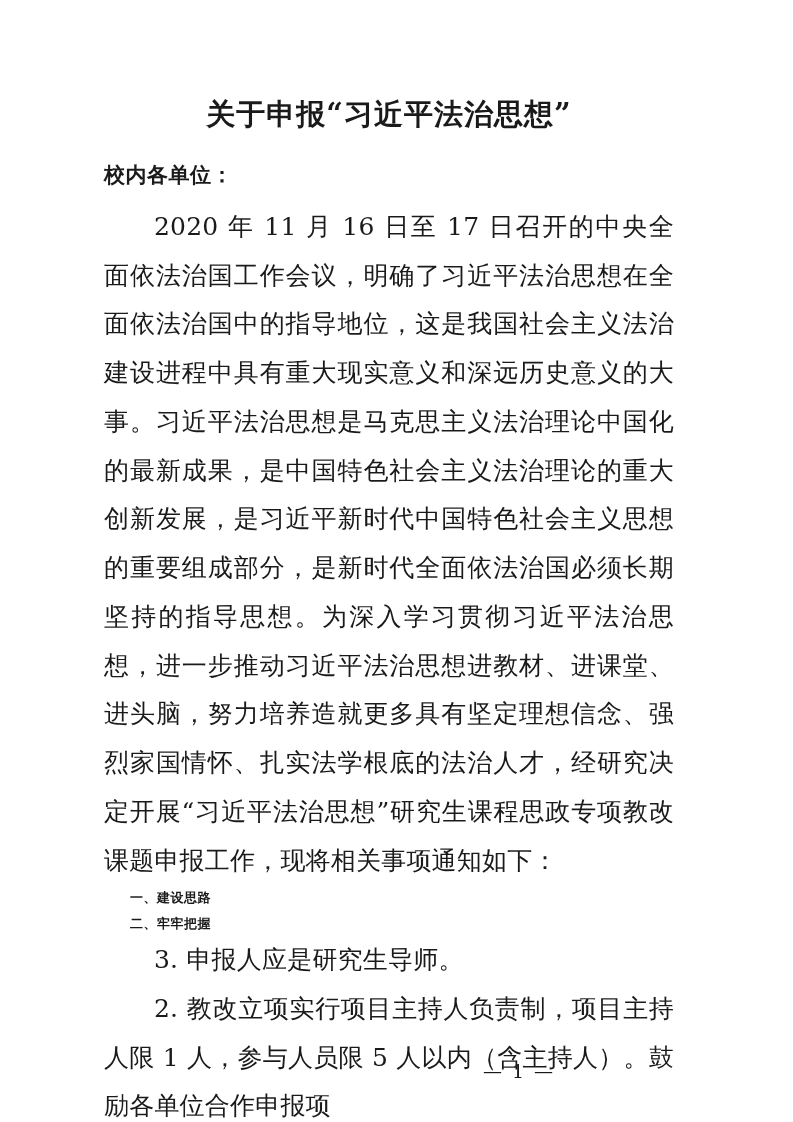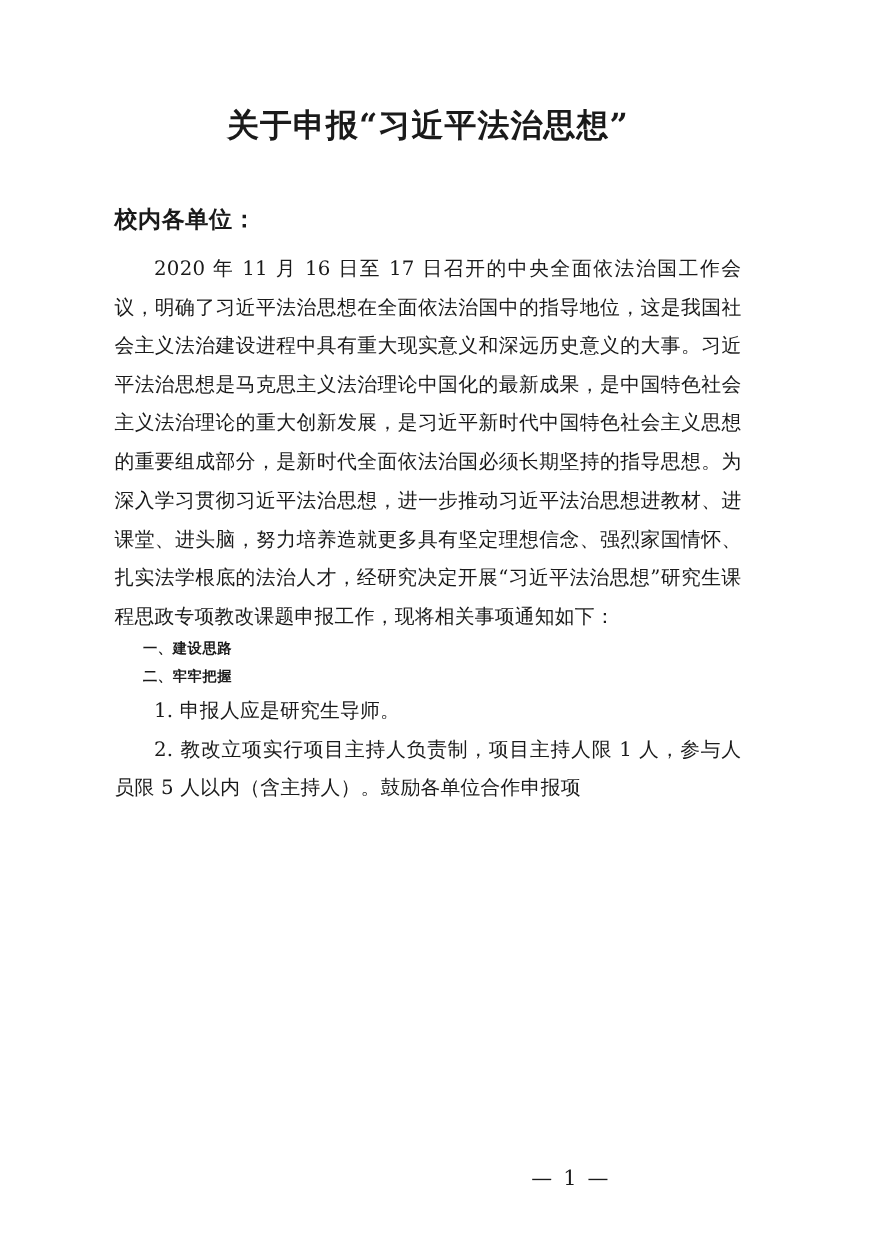--- a/index.html
+++ b/index.html
@@ -30,25 +30,25 @@
     margin: 0;
     padding-top: 6px;
   }
   .doc-title .line {
     display: block;
     white-space: nowrap;
   }
   .salutation {
     font-size: 21px;
     font-weight: bold;
-    margin-top: 48px;
+    margin-top: 24px;
     letter-spacing: 0.5px;
   }
   .body-para {
-    font-size: 18px;
+    font-size: 25px;
     line-height: 1.95;
     text-align: justify;
     text-justify: inter-ideograph;
     margin: 0;
     letter-spacing: 0.2px;
   }
   .body-para.indent {
     text-indent: 2em;
   }
   .section-heading {
@@ -88,21 +88,21 @@
 
   <div class="salutation">校内各单位：</div>
 
   <p class="body-para indent first-para">2020 年 11 月 16 日至 17 日召开的中央全面依法治国工作会议，明确了习近平法治思想在全面依法治国中的指导地位，这是我国社会主义法治建设进程中具有重大现实意义和深远历史意义的大事。习近平法治思想是马克思主义法治理论中国化的最新成果，是中国特色社会主义法治理论的重大创新发展，是习近平新时代中国特色社会主义思想的重要组成部分，是新时代全面依法治国必须长期坚持的指导思想。为深入学习贯彻习近平法治思想，进一步推动习近平法治思想进教材、进课堂、进头脑，努力培养造就更多具有坚定理想信念、强烈家国情怀、扎实法学根底的法治人才，经研究决定开展“习近平法治思想”研究生课程思政专项教改课题申报工作，现将相关事项通知如下：</p>
 
   <p class="section-heading">一、建设思路</p>
 
 
   <p class="section-heading">二、牢牢把握</p>
 
-  <p class="body-para indent">1. 申报人应是研究生导师。</p>
+  <p class="body-para indent">3. 申报人应是研究生导师。</p>
 
   <p class="body-para indent">2. 教改立项实行项目主持人负责制，项目主持人限 1 人，参与人员限 5 人以内（含主持人）。鼓励各单位合作申报项</p>
 
   <div class="page-number">
     <span class="pn-inner">— 1 —</span>
   </div>
 
 </div>
 
 </body></html>

